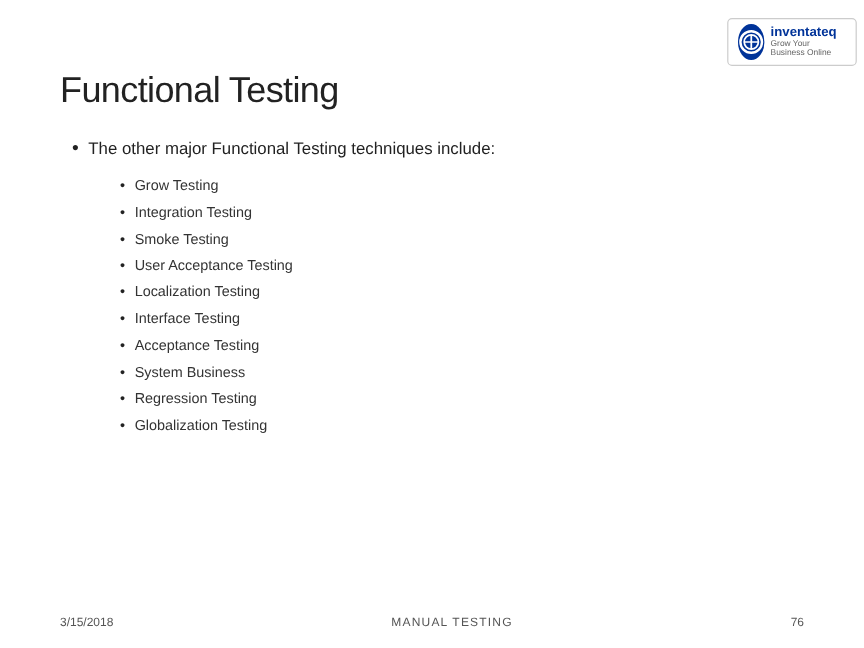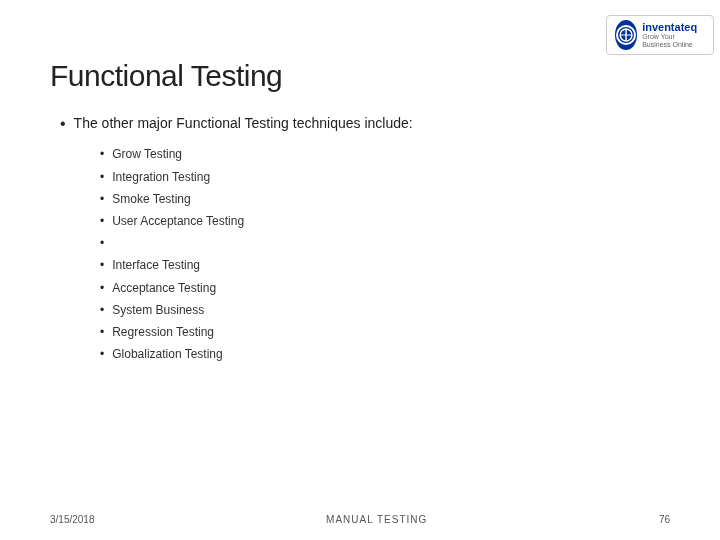--- a/index.html
+++ b/index.html
@@ -211,20 +211,21 @@
     <div class="sub-item">
       <span class="sub-bullet">•</span>
       <span>Smoke Testing</span>
     </div>
     <div class="sub-item">
       <span class="sub-bullet">•</span>
       <span>User Acceptance Testing</span>
     </div>
     <div class="sub-item">
       <span class="sub-bullet">•</span>
+      <span>Localization Testing</span>
     </div>
     <div class="sub-item">
       <span class="sub-bullet">•</span>
       <span>Interface Testing</span>
     </div>
     <div class="sub-item">
       <span class="sub-bullet">•</span>
       <span>Acceptance Testing</span>
     </div>
     <div class="sub-item">

